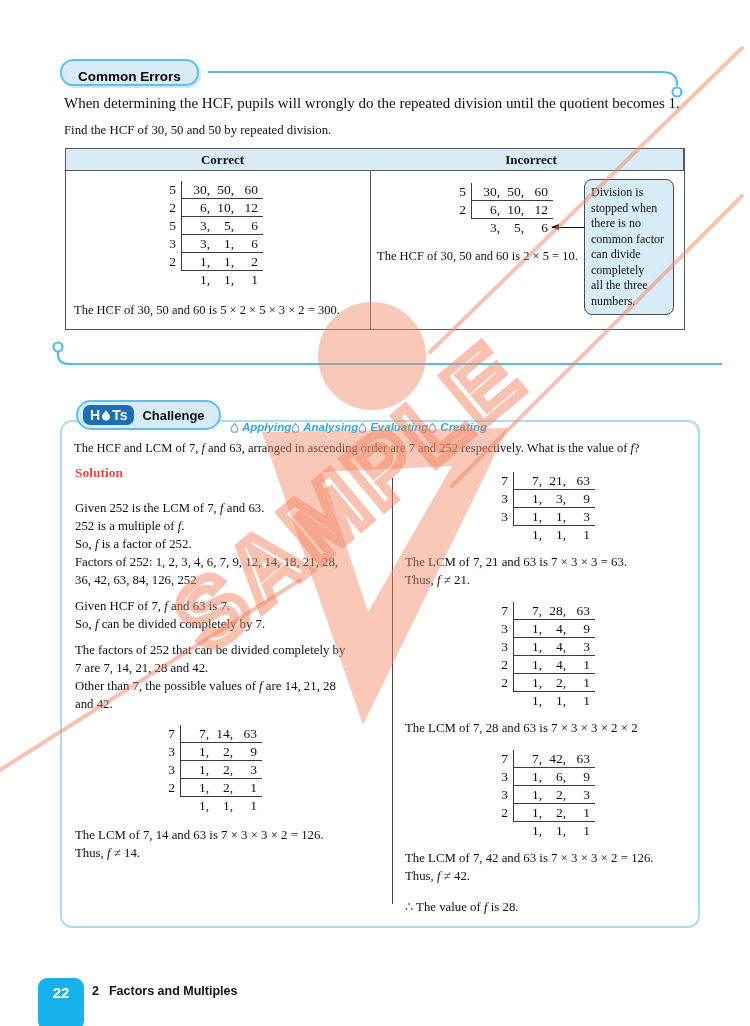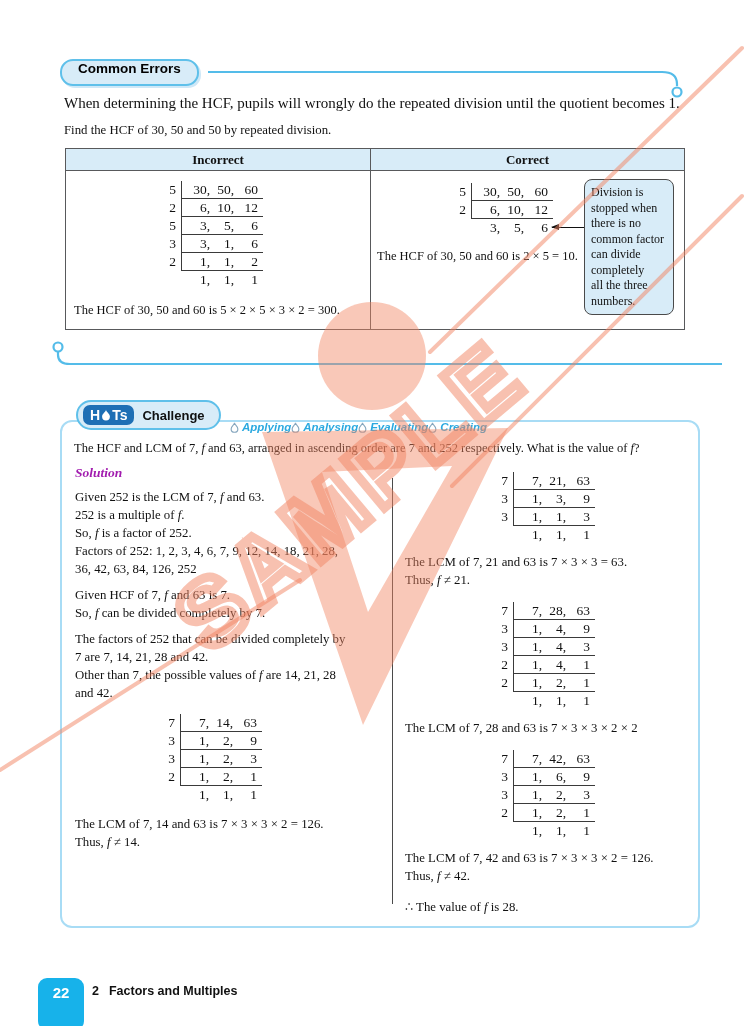--- a/index.html
+++ b/index.html
@@ -3,21 +3,21 @@
 <meta charset="utf-8">
 <style>
   *{margin:0;padding:0;box-sizing:border-box}
   html,body{background:#fff}
   .page{position:relative;width:750px;height:1026px;margin:0 auto;background:#fff;overflow:hidden;
         font-family:"Liberation Serif",serif;color:#111}
   .abs{position:absolute}
   svg.layer{position:absolute;left:0;top:0;pointer-events:none}
 
   
-  .common-tab{left:60px;top:59px;height:27px;padding:0 16px;background:#D8ECF8;border:2px solid #5FC0EA;
+  .common-tab{left:60px;top:59px;height:27px;padding:8px 16px;background:#D8ECF8;border:2px solid #5FC0EA;
               border-radius:13px;font-family:"Liberation Sans",sans-serif;font-weight:bold;font-size:13.5px;
               color:#000;z-index:10;box-shadow:2px 2px 0 #cfe8f7;white-space:nowrap}
   .intro{left:64px;top:95px;width:640px;font-size:15px;z-index:10}
   .task{left:64px;top:123px;width:620px;font-size:12.8px;z-index:10}
 
   
   .ce-table{left:65px;top:148px;width:620px;height:182px;border:1.2px solid #58595B;display:flex;
             flex-direction:column;z-index:10;background:transparent}
   .ce-head{display:flex;height:22px;border-bottom:1.2px solid #58595B;background:#D8ECF8;
            font-weight:bold;font-size:13px;text-align:center}
@@ -52,21 +52,21 @@
          font-family:"Liberation Sans",sans-serif;font-weight:bold;font-size:14px;padding:2px 7px;line-height:16px}
   .ch-title{font-family:"Liberation Sans",sans-serif;font-weight:bold;font-size:13px;color:#111}
   .skills{left:230px;top:421px;display:flex;z-index:12;align-items:flex-start;
           font-family:"Liberation Sans",sans-serif;font-style:italic;font-weight:bold;font-size:11.5px;color:#2AA9E0}
   .skill{display:flex;align-items:center;gap:3px;white-space:nowrap}
   .question{left:74px;top:441px;width:642px;font-size:12.5px;z-index:10}
 
   .col-div{left:392px;top:478px;width:1.2px;height:426px;background:#4a4a4a;z-index:10}
   .left-col{left:75px;top:464px;width:313px;font-size:12.8px;line-height:18px;z-index:10}
   .right-col{left:405px;top:472px;width:290px;font-size:12.8px;line-height:18px;z-index:10}
-  .sol{color:#a21caf;font-weight:bold;font-style:italic;font-size:13.5px;margin-bottom:6px}
+  .sol{color:#ef4444;font-weight:bold;font-size:13.5px;margin-bottom:17px}
   .ln{white-space:nowrap}
   .mt{margin-top:8px}
   .dleft{margin:12px 0 0 85px}
   .capmt{margin-top:12px}
   .rb{margin-bottom:13px}
   .rb .division{margin:0 0 10px 88px}
   .conclusion{}
 
   
   .page-num{left:38px;top:978px;width:46px;height:52px;background:#17B2EA;border-radius:9px;color:#fff;
@@ -88,22 +88,22 @@
     <circle cx="58" cy="347" r="4.5" fill="#fff" stroke="#54BCE9" stroke-width="2.2"></circle>
     <path d="M58 352 V355 Q58 364 70 364 H722" stroke="#54BCE9" stroke-width="2.2" fill="none"></path>
   </svg>
 
   <div class="abs common-tab">Common Errors</div>
   <div class="abs intro">When determining the HCF, pupils will wrongly do the repeated division until the quotient becomes 1.</div>
   <div class="abs task">Find the HCF of 30, 50 and 50 by repeated division.</div>
 
   <div class="abs ce-table">
     <div class="ce-head">
+      <div class="hc hc2">Correct</div>
       <div class="hc hc1">Incorrect</div>
-      <div class="hc hc2">Correct</div>
     </div>
     <div class="ce-body">
       <div class="bc1">
         <div class="abs division" style="left:95px;top:10px">
             <div class="drow">
               <span class="dv">5</span>
               <span class="dd">
                 <span class="n">30,</span>
                 <span class="n">50,</span>
                 <span class="n">60</span>

